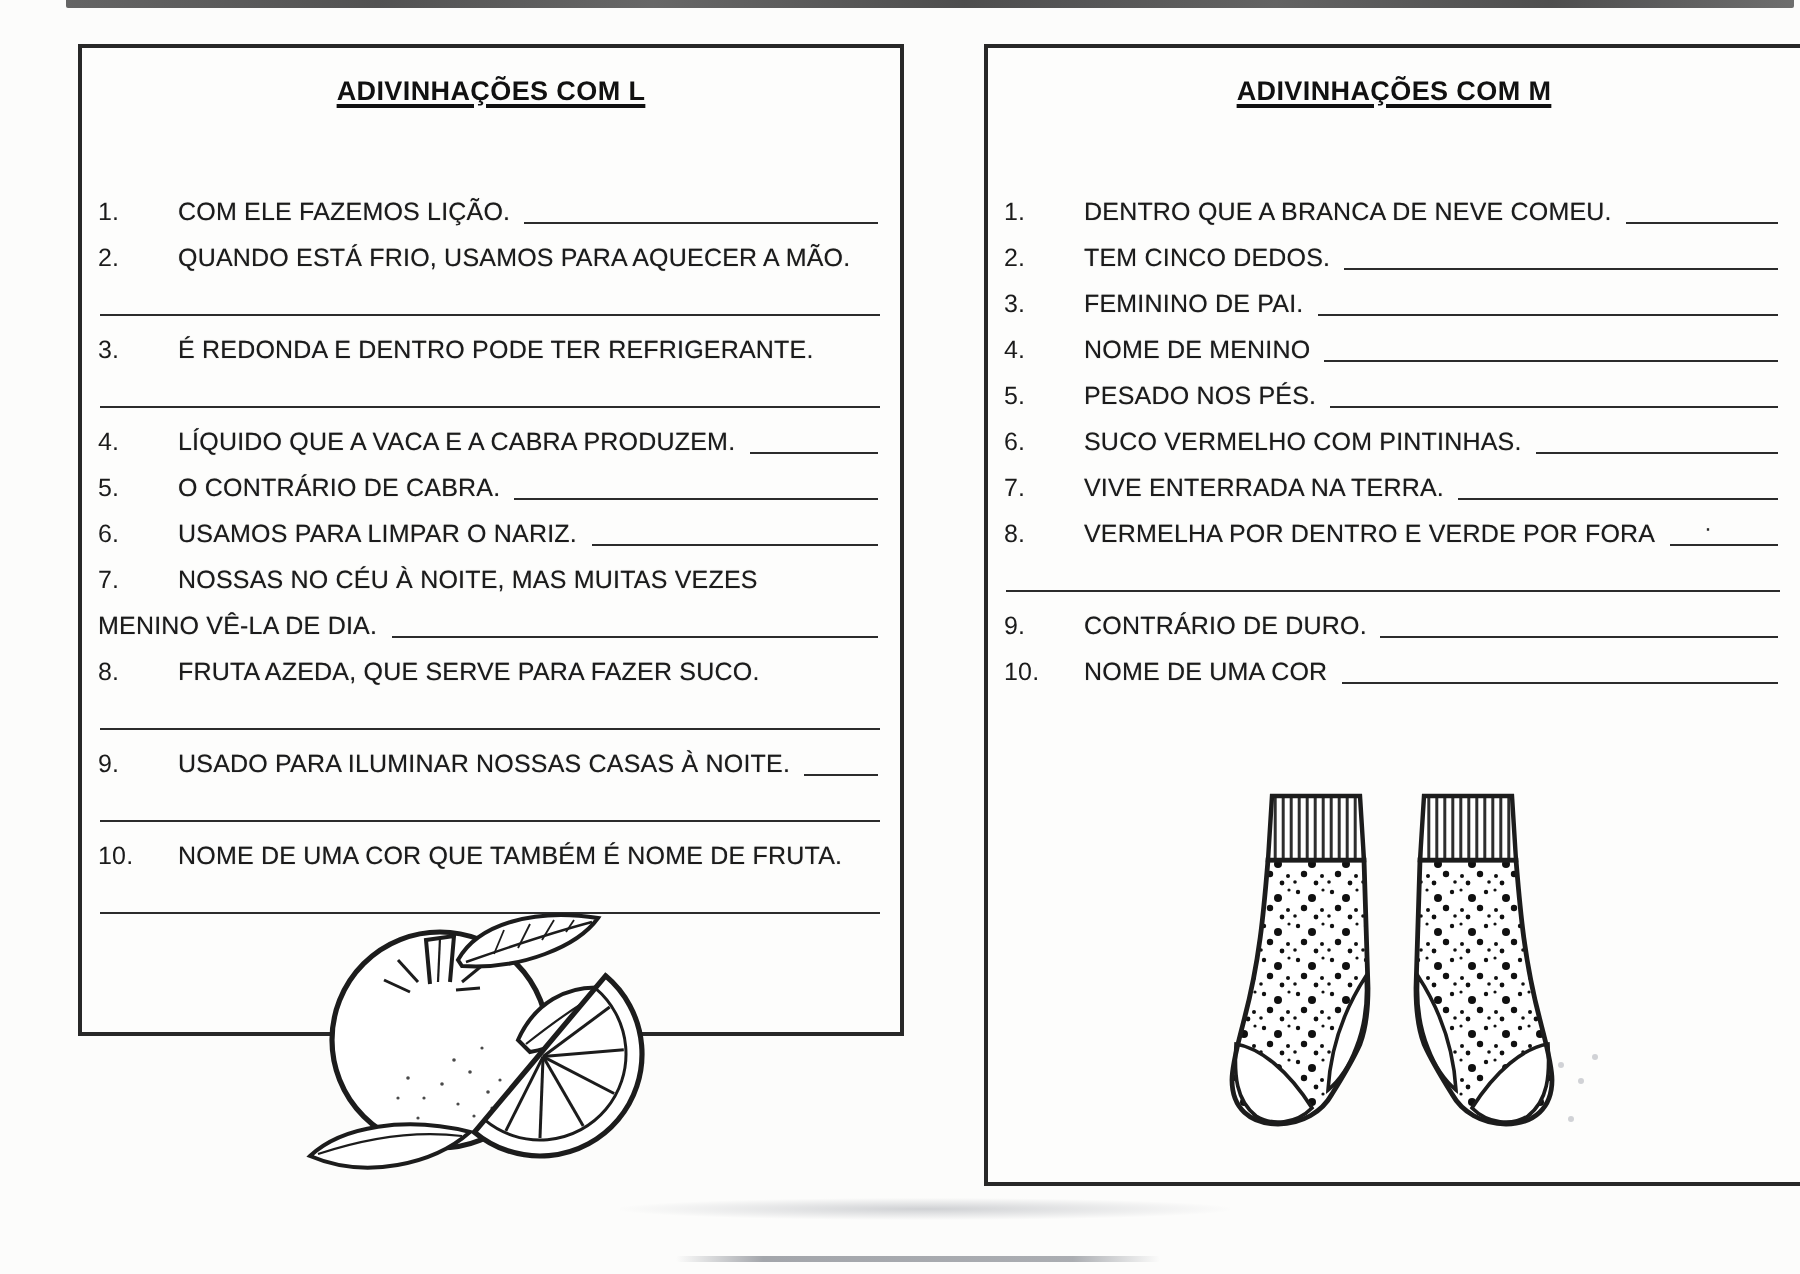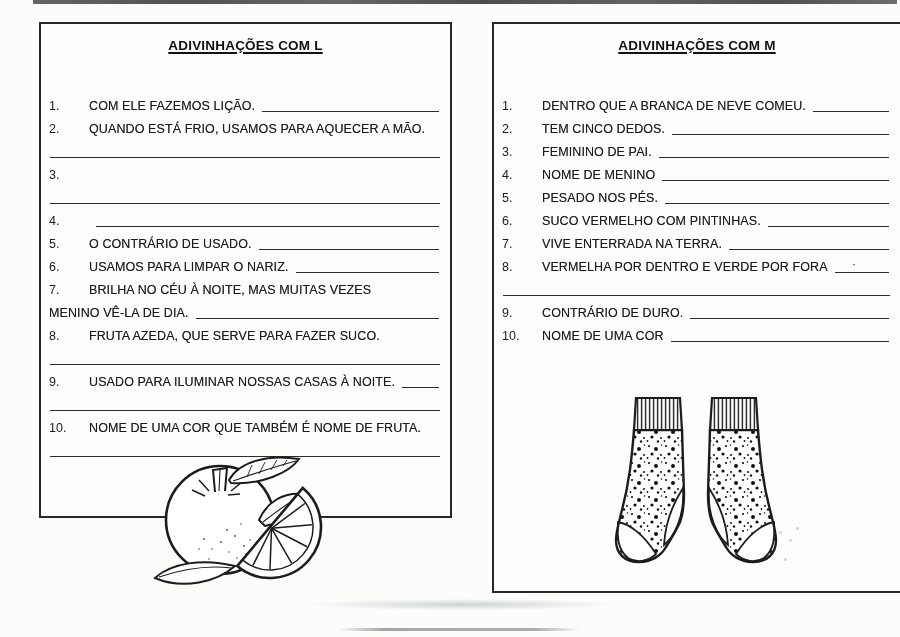--- a/index.html
+++ b/index.html
@@ -71,39 +71,41 @@
       <span class="txt">COM ELE FAZEMOS LIÇÃO.</span>
       <span class="tail"></span>
     </div>
     <div class="row">
       <span class="num">2.</span>
       <span class="txt">QUANDO ESTÁ FRIO, USAMOS PARA AQUECER A MÃO.</span>
     </div>
     <div class="fl"></div>
     <div class="row">
       <span class="num">3.</span>
+      <span class="txt">É REDONDA E DENTRO PODE TER REFRIGERANTE.</span>
     </div>
     <div class="fl"></div>
     <div class="row">
       <span class="num">4.</span>
+      <span class="txt">LÍQUIDO QUE A VACA E A CABRA PRODUZEM.</span>
       <span class="tail"></span>
     </div>
     <div class="row">
       <span class="num">5.</span>
-      <span class="txt">O CONTRÁRIO DE USADO.</span>
+      <span class="txt">O CONTRÁRIO DE CABRA.</span>
       <span class="tail"></span>
     </div>
     <div class="row">
       <span class="num">6.</span>
       <span class="txt">USAMOS PARA LIMPAR O NARIZ.</span>
       <span class="tail"></span>
     </div>
     <div class="row">
       <span class="num">7.</span>
-      <span class="txt">BRILHA NO CÉU À NOITE, MAS MUITAS VEZES</span>
+      <span class="txt">NOSSAS NO CÉU À NOITE, MAS MUITAS VEZES</span>
     </div>
     <div class="row">
       <span class="txt">MENINO VÊ-LA DE DIA.</span>
       <span class="tail"></span>
     </div>
     <div class="row">
       <span class="num">8.</span>
       <span class="txt">FRUTA AZEDA, QUE SERVE PARA FAZER SUCO.</span>
     </div>
     <div class="fl"></div>

